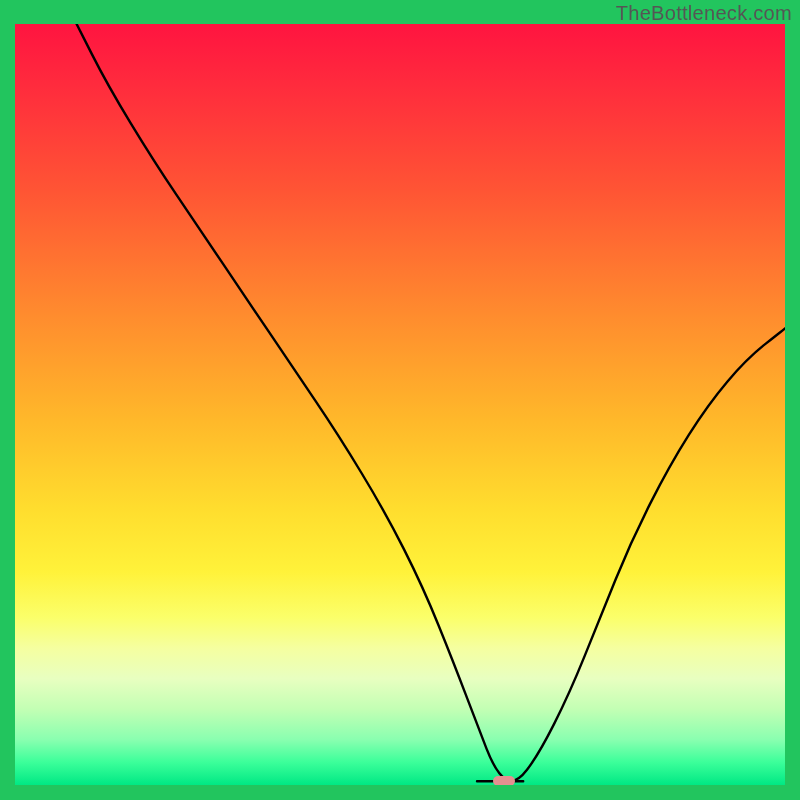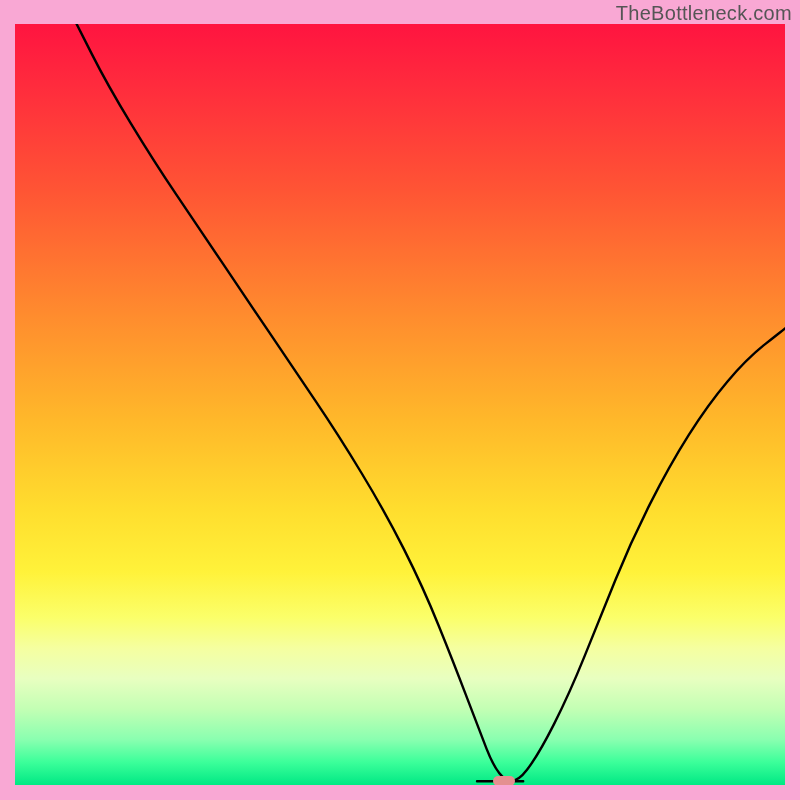--- a/index.html
+++ b/index.html
@@ -8,21 +8,21 @@
     width: 800px;
     height: 800px;
     background: #000;
     overflow: hidden;
     font-family: Arial, Helvetica, sans-serif;
   }
   .frame {
     position: relative;
     width: 800px;
     height: 800px;
-    background: #f9a8d4;
+    background: #22c55e;
   }
   .watermark {
     position: absolute;
     top: 2px;
     right: 8px;
     color: #555;
     font-size: 20px;
     font-weight: 500;
     letter-spacing: 0.3px;
     z-index: 5;

